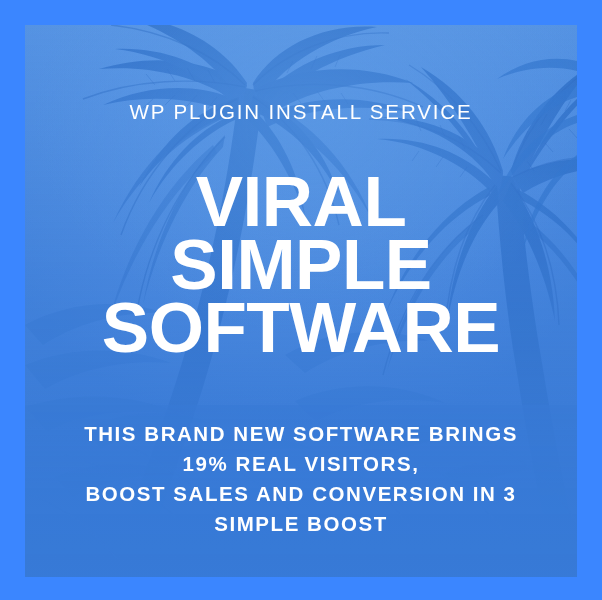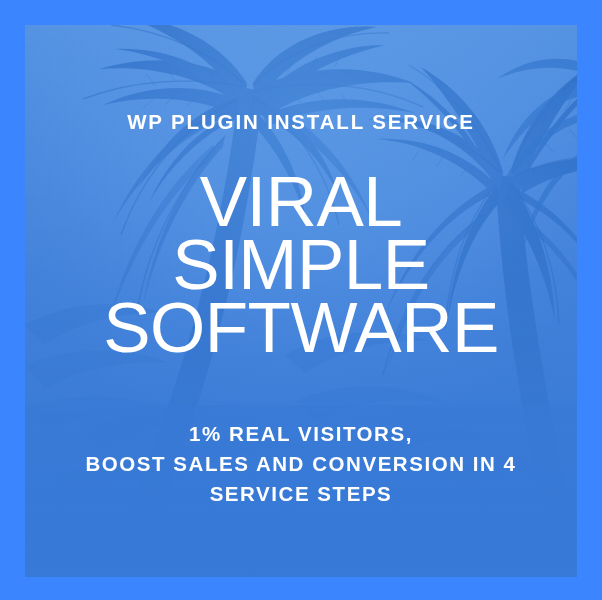--- a/index.html
+++ b/index.html
@@ -58,35 +58,34 @@
     text-align: center;
   }
 
   .eyebrow {
     position: absolute;
     top: 101px;
     left: 0;
     right: 0;
     color: #ffffff;
     font-size: 20.5px;
-    font-weight: 700;
+    font-weight: 400;
     letter-spacing: 1.85px;
     line-height: 1.1;
     white-space: nowrap;
-    margin-top: 10px;
   }
 
   .headline {
     position: absolute;
     top: 170px;
     left: 0;
     right: 0;
     color: #ffffff;
     font-size: 71px;
-    font-weight: 400;
+    font-weight: 700;
     line-height: 63px;
     letter-spacing: -0.5px;
   }
   .headline .hl-line {
     display: block;
     white-space: nowrap;
   }
 
   .subcopy {
     position: absolute;
@@ -249,19 +248,20 @@
 
     <div class="eyebrow">WP PLUGIN INSTALL SERVICE</div>
 
     <div class="headline">
       <span class="hl-line">VIRAL</span>
       <span class="hl-line">SIMPLE</span>
       <span class="hl-line">SOFTWARE</span>
     </div>
 
     <div class="subcopy">
-      <span class="sub-line">1% REAL VISITORS,</span>
-      <span class="sub-line">BOOST SALES AND CONVERSION IN 4</span>
-      <span class="sub-line">SERVICE STEPS</span>
+      <span class="sub-line">THIS BRAND NEW SOFTWARE BRINGS</span>
+      <span class="sub-line">19% REAL VISITORS,</span>
+      <span class="sub-line">BOOST SALES AND CONVERSION IN 3</span>
+      <span class="sub-line">SIMPLE BOOST</span>
     </div>
 
   </div>
 </div>
 
 </body></html>

